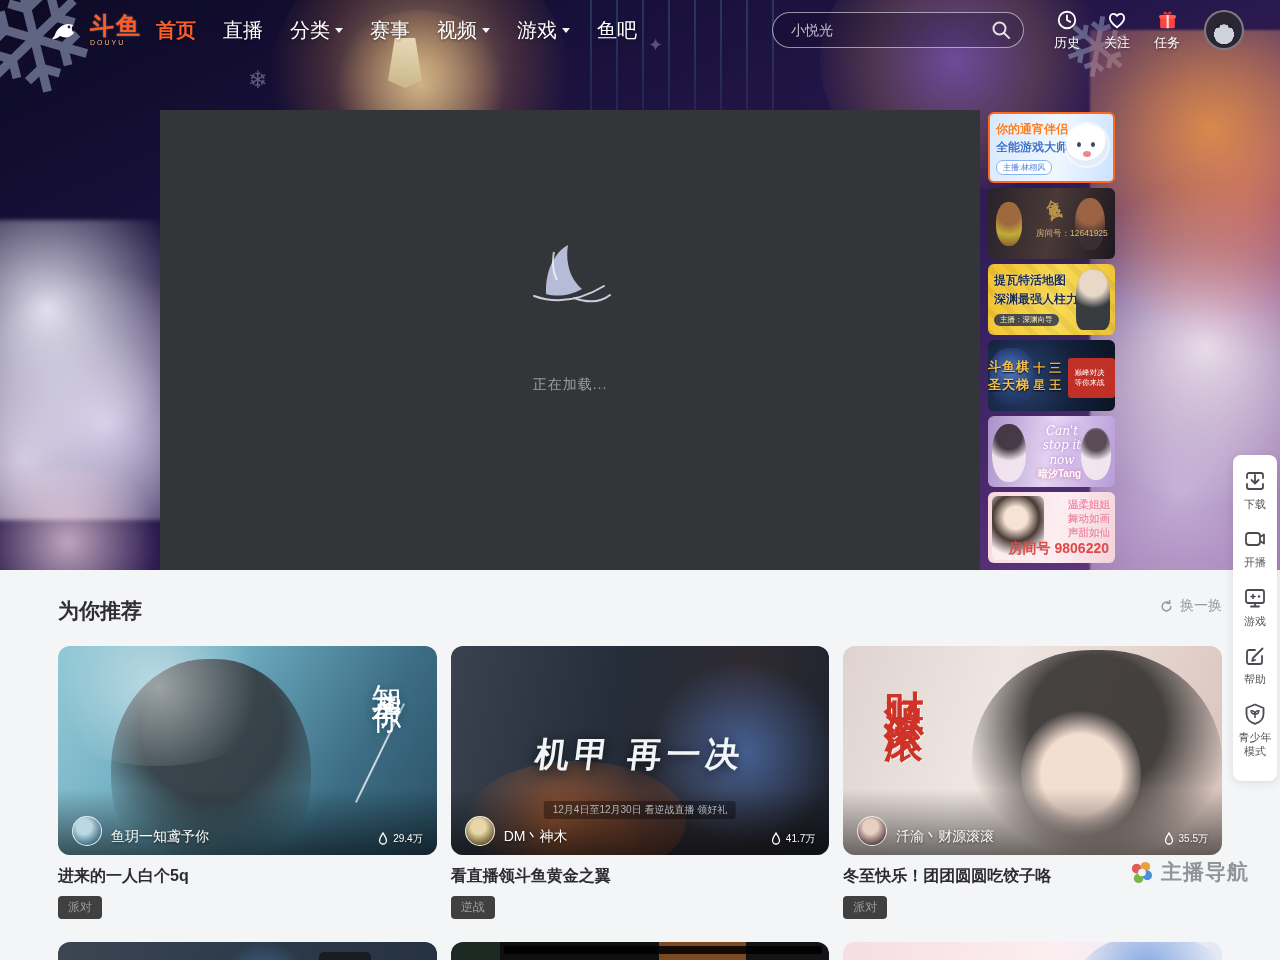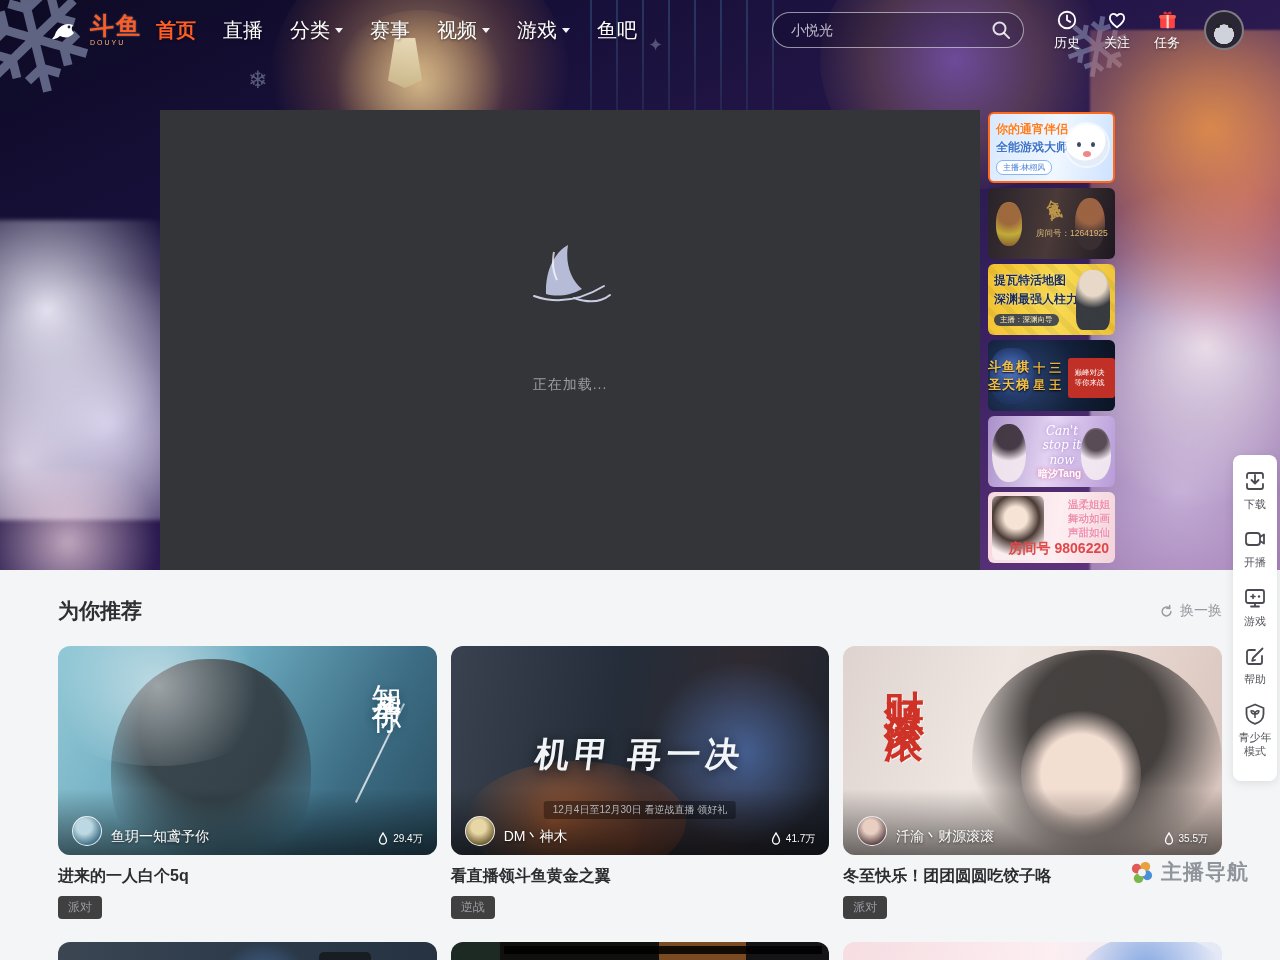--- a/index.html
+++ b/index.html
@@ -129,21 +129,21 @@
 
   
   .side-toolbar { position:absolute; right:3px; top:455px; width:44px; background:#fff; border-radius:8px;
     box-shadow:0 2px 10px rgba(0,0,0,.10); padding:14px 0 6px; z-index:7; display:flex; flex-direction:column; align-items:center; }
   .tool { display:flex; flex-direction:column; align-items:center; margin-bottom:16px; cursor:pointer; }
   .tool svg { margin-bottom:4px; }
   .tl { font-size:11px; color:#55565c; line-height:1.3; text-align:center; }
 
   
   .content { position:absolute; top:570px; left:0; right:0; bottom:0; background:#f4f5f7; }
-  .rec-head { display:flex; justify-content:space-between; align-items:center; padding:27px 58px 0; }
+  .rec-head { display:flex; justify-content:space-between; align-items:flex-start; padding:27px 58px 0; }
   .rec-title { font-size:21px; font-weight:700; color:#2e2e33; }
   .refresh { display:flex; align-items:center; gap:6px; color:#9a9ba1; font-size:14px; cursor:pointer; }
   .grid { display:grid; grid-template-columns:repeat(3,1fr); column-gap:14px; padding:0 58px; margin-top:21px; }
   .cover { height:209px; border-radius:12px; position:relative; overflow:hidden; cursor:pointer; }
   .cov1 { background:linear-gradient(120deg,#93c9d6 0%,#6caabf 38%,#3d6e85 72%,#2a4f63 100%); }
   .cov1::before { content:""; position:absolute; left:14%; top:6%; width:200px; height:230px; border-radius:48%;
     background:radial-gradient(circle at 50% 30%, #2f3438 0 38%, rgba(47,52,56,0) 70%); opacity:.85; }
   .cov1::after { content:""; position:absolute; left:-30px; top:-40px; width:260px; height:160px; border-radius:50%;
     background:radial-gradient(circle, rgba(255,255,255,.5), transparent 65%); }
   .vert-white { position:absolute; right:30px; top:14px; writing-mode:vertical-rl; font-family:"DejaVu Serif",serif;

